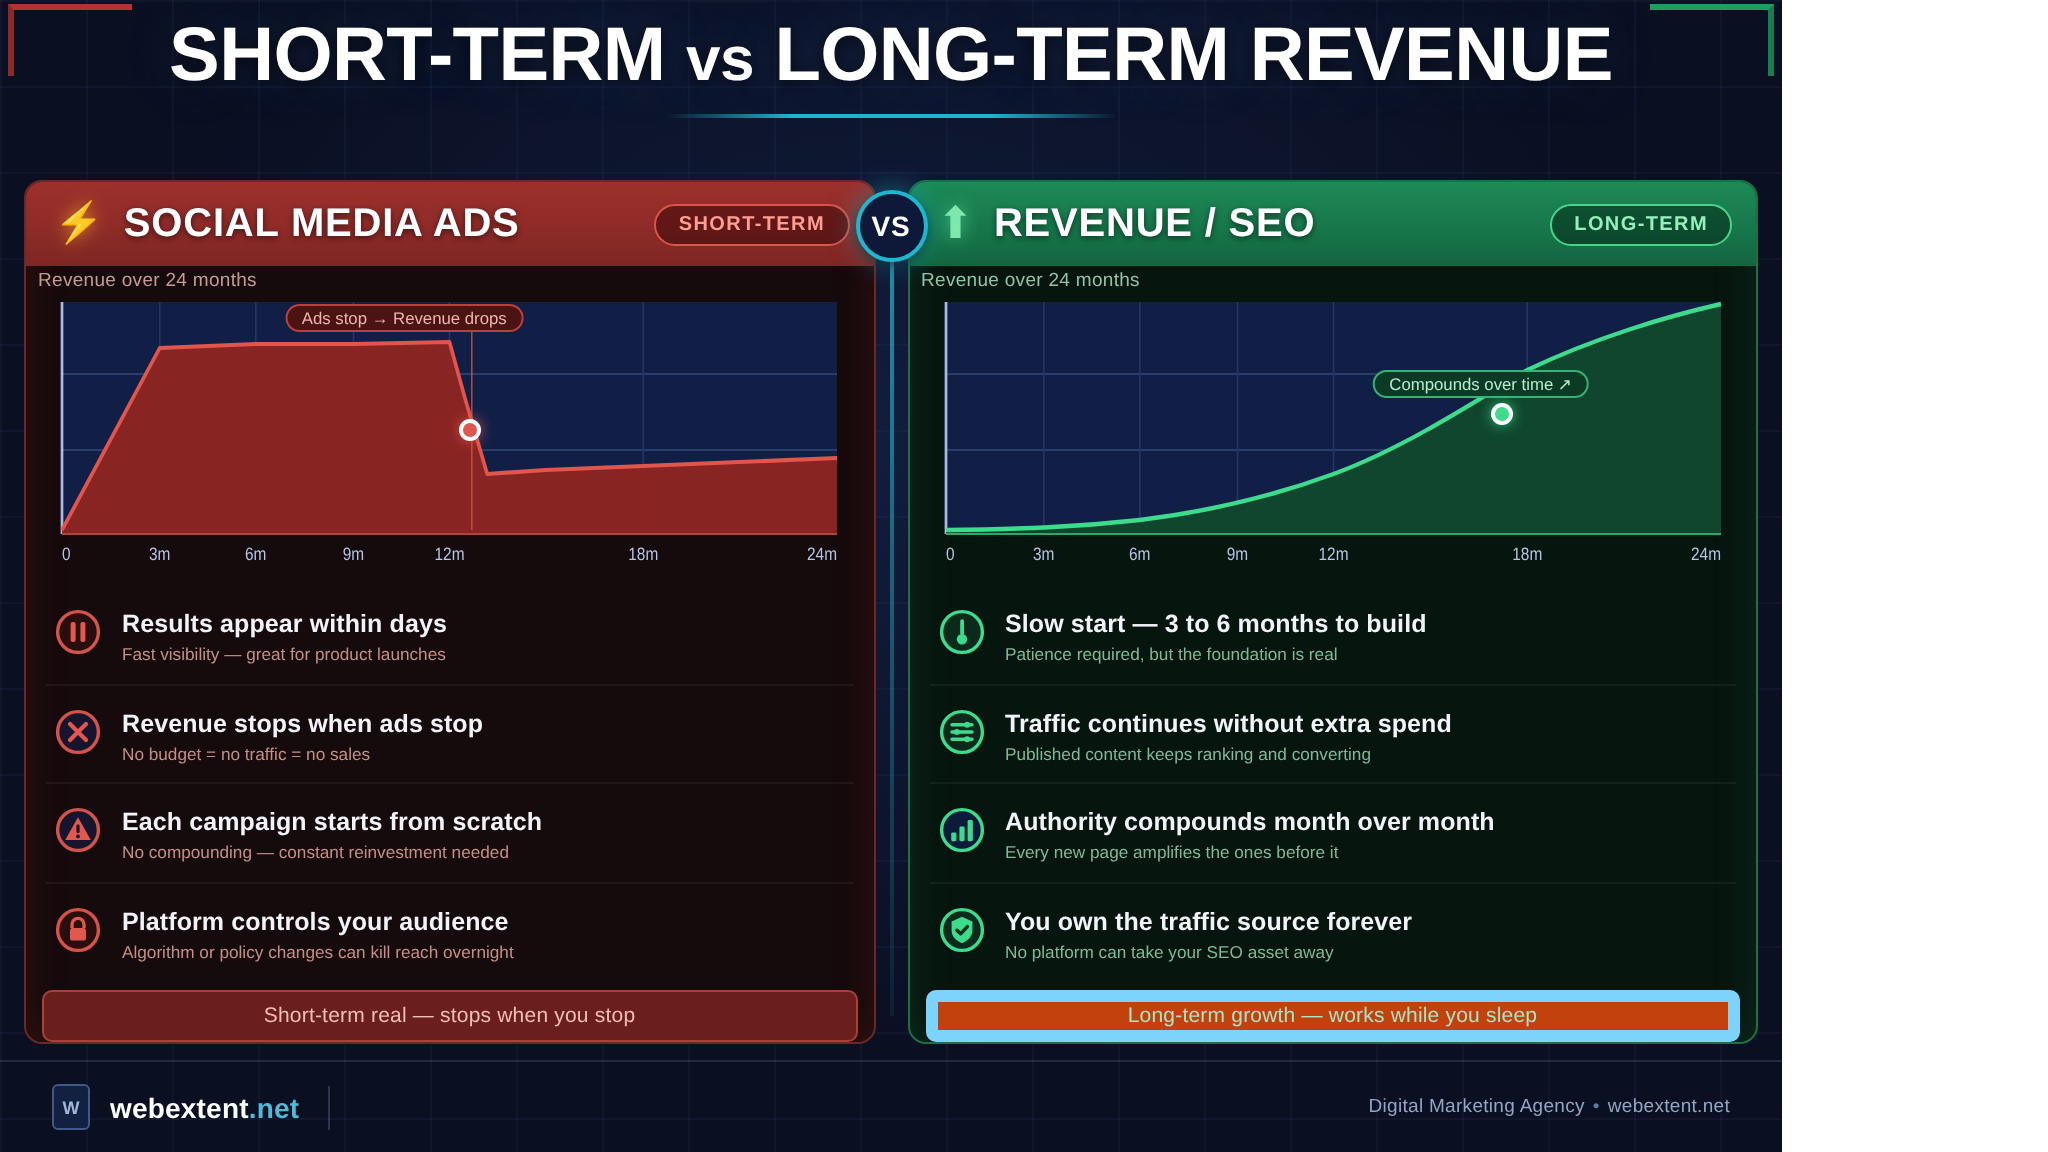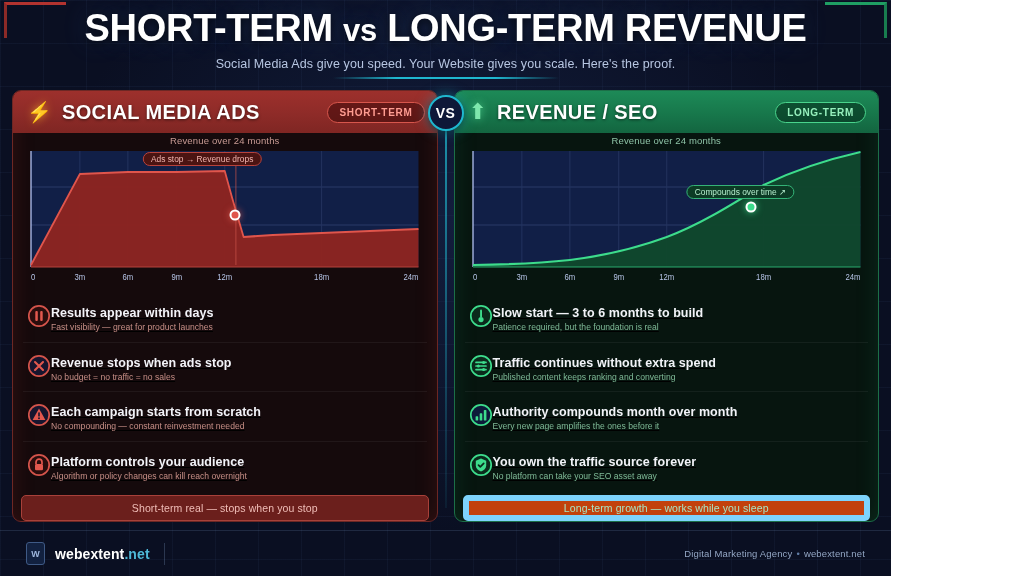--- a/index.html
+++ b/index.html
@@ -137,40 +137,40 @@
     position: absolute; left: 50%; top: 126px;
     transform: translateX(-50%);
     width: 2px; height: 382px;
     background: linear-gradient(to bottom, rgba(31,183,207,0.75), rgba(31,183,207,0.08));
     z-index: 5;
   }
 
   
   .chart-wrap { flex: 0 0 auto; padding: 2px 6px 0; }
   .chart-cap {
-    text-align: center; font-size: 9.5px;
+    text-align: left; font-size: 9.5px;
     letter-spacing: 0.15px;
     margin-bottom: 1px;
   }
   .panel.left  .chart-cap { color: #c79a93; }
   .panel.right .chart-cap { color: #8fc4a8; }
   .chart-box { position: relative; height: 140px; }
   .chart-box svg { display: block; width: 100%; height: 100%; }
 
   .chart-underline { height: 2px; margin: 2px 6px 0; border-radius: 1px; }
   .panel.left  .chart-underline { background: linear-gradient(to right, rgba(190,60,55,0), #b8403a, rgba(190,60,55,0)); }
   .panel.right .chart-underline { background: linear-gradient(to right, rgba(40,170,110,0), #22a86c, rgba(40,170,110,0)); }
 
   
   .list { flex: 1 1 auto; padding: 4px 10px 0 10px; }
   .item {
     display: flex; align-items: flex-start;
+    gap: 10px;
     padding: 9px 4px 9px 4px;
     min-height: 48px;
-    text-decoration: underline;
   }
   .item + .item { border-top: 1px solid rgba(255,255,255,0.055); }
   .item-ico { flex: 0 0 auto; width: 24px; height: 24px; margin-top: 2px; }
   .item-ico svg { display: block; }
   .item-txt { padding-top: 1px; }
   .item-title {
     font-size: 12.5px; font-weight: bold; color: #f2f3f8;
     line-height: 1.15; letter-spacing: 0.05px;
     white-space: nowrap;
   }
@@ -219,21 +219,20 @@
 
   <div class="grid-bg"></div>
   <div class="vign"></div>
   <div class="corner tl"></div>
   <div class="corner tr"></div>
 
   <div class="header">
     <div class="title"><span>SHORT-TERM</span>
       <span class="vs-word">vs</span>
       <span>LONG-TERM REVENUE</span></div>
-    <div class="subtitle">Social Media Ads give you speed. Your Website gives you scale. Here's the proof.</div>
     <div class="title-rule"></div>
   </div>
 
   <div class="panels">
 
     <div class="panel left">
 
       <div class="panel-head">
         <span class="head-icon bolt">⚡</span>
         <span class="panel-title">SOCIAL MEDIA ADS</span>

